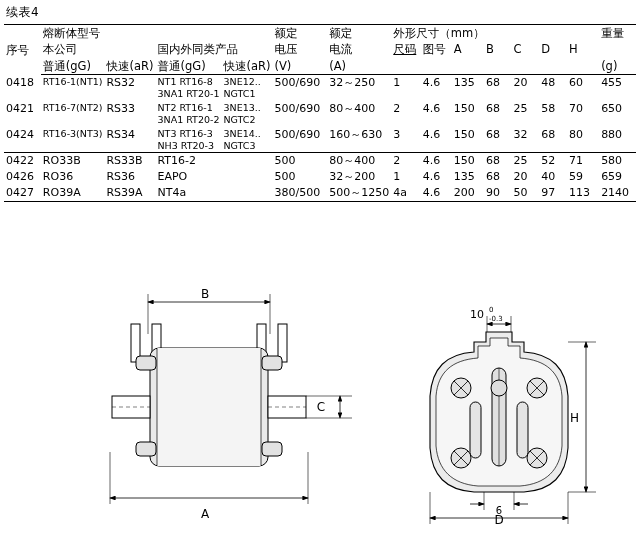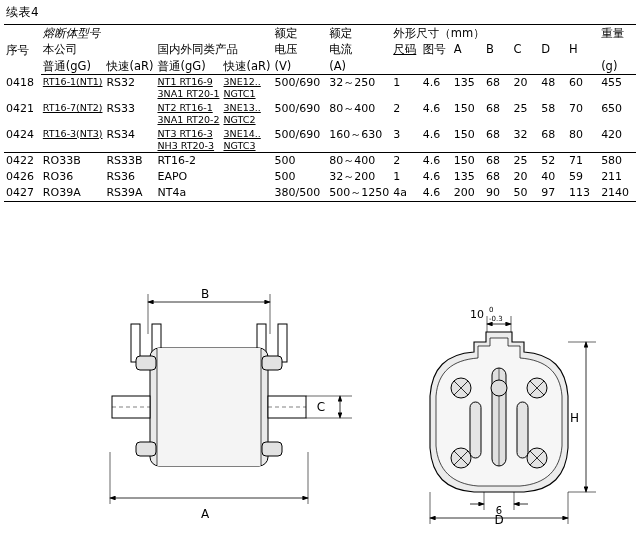--- a/index.html
+++ b/index.html
@@ -52,24 +52,23 @@
   }
   .rule-thin-bottom td {
     border-bottom: 0.8px solid #000;
     margin-top: 28px;
   }
   .hdr td {
     font-size: 11.5px;
   }
   .small {
     font-size: 9.5px;
-    text-decoration: underline;
   }
   .c-num { width: 34px; }
-  .c-own { width: 66px; font-style: italic; }
+  .c-own { width: 66px; }
   .c-gg  { width: 64px; }
   .c-v   { width: 52px; }
   .c-a   { width: 56px; }
   .c-size{ width: 26px; text-decoration: underline; }
   .c-fig { width: 28px; }
   .c-A   { width: 30px; }
   .c-B   { width: 26px; }
   .c-C   { width: 26px; }
   .c-D   { width: 26px; }
   .c-H   { width: 30px; }
@@ -138,21 +137,21 @@
         <td></td>
         <td></td>
         <td class="right">(g)</td>
       </tr>
 
       <tr>
         <td>0418</td>
         <td class="small">RT16-1(NT1)</td>
         <td>RS32</td>
         <td class="small">
-          <span class="cell-sub">NT1 RT16-9</span>
+          <span class="cell-sub">NT1 RT16-8</span>
           <span class="cell-sub">3NA1 RT20-1</span>
         </td>
         <td class="small">
           <span class="cell-sub">3NE12..</span>
           <span class="cell-sub">NGTC1</span>
         </td>
         <td>500/690</td>
         <td>32～250</td>
         <td>1</td>
         <td>4.6</td>
@@ -202,21 +201,21 @@
         </td>
         <td>500/690</td>
         <td>160～630</td>
         <td>3</td>
         <td>4.6</td>
         <td>150</td>
         <td>68</td>
         <td>32</td>
         <td>68</td>
         <td>80</td>
-        <td class="right">420</td>
+        <td class="right">880</td>
       </tr>
 
       <tr>
         <td>0422</td>
         <td>RO33B</td>
         <td>RS33B</td>
         <td>RT16-2</td>
         <td></td>
         <td>500</td>
         <td>80～400</td>
@@ -238,21 +237,21 @@
         <td></td>
         <td>500</td>
         <td>32～200</td>
         <td>1</td>
         <td>4.6</td>
         <td>135</td>
         <td>68</td>
         <td>20</td>
         <td>40</td>
         <td>59</td>
-        <td class="right">211</td>
+        <td class="right">659</td>
       </tr>
 
       <tr class="rule-bottom">
         <td>0427</td>
         <td>RO39A</td>
         <td>RS39A</td>
         <td>NT4a</td>
         <td></td>
         <td>380/500</td>
         <td>500～1250</td>

